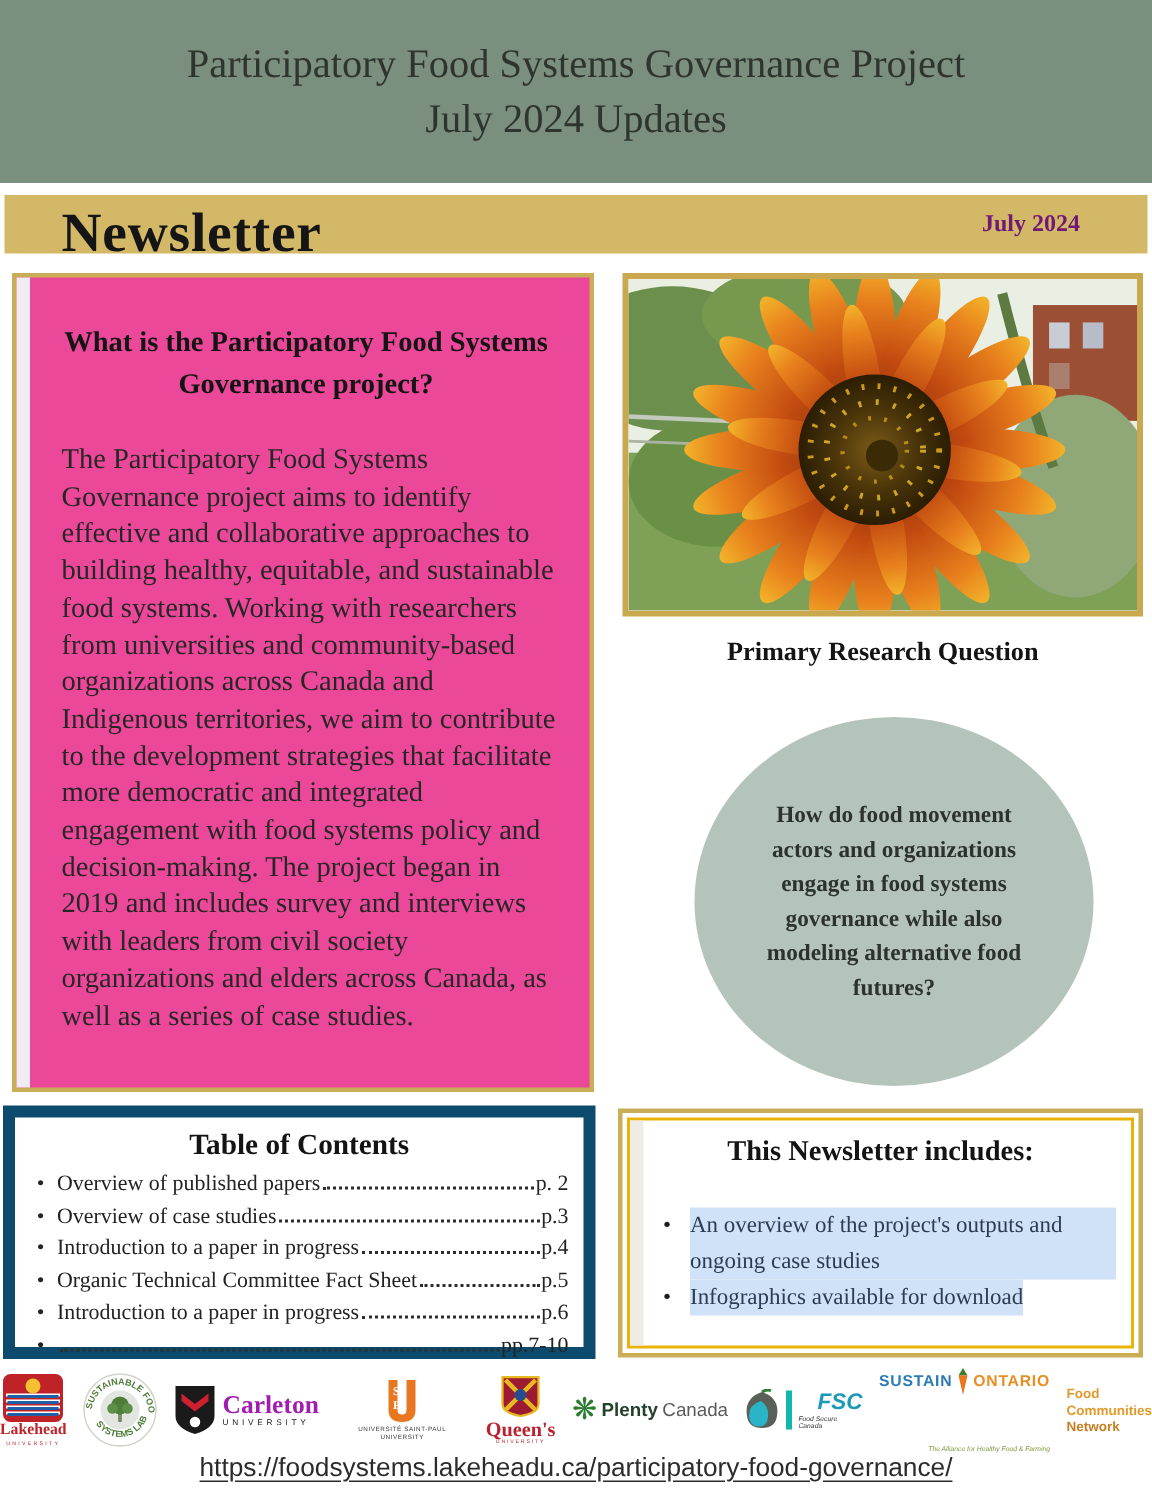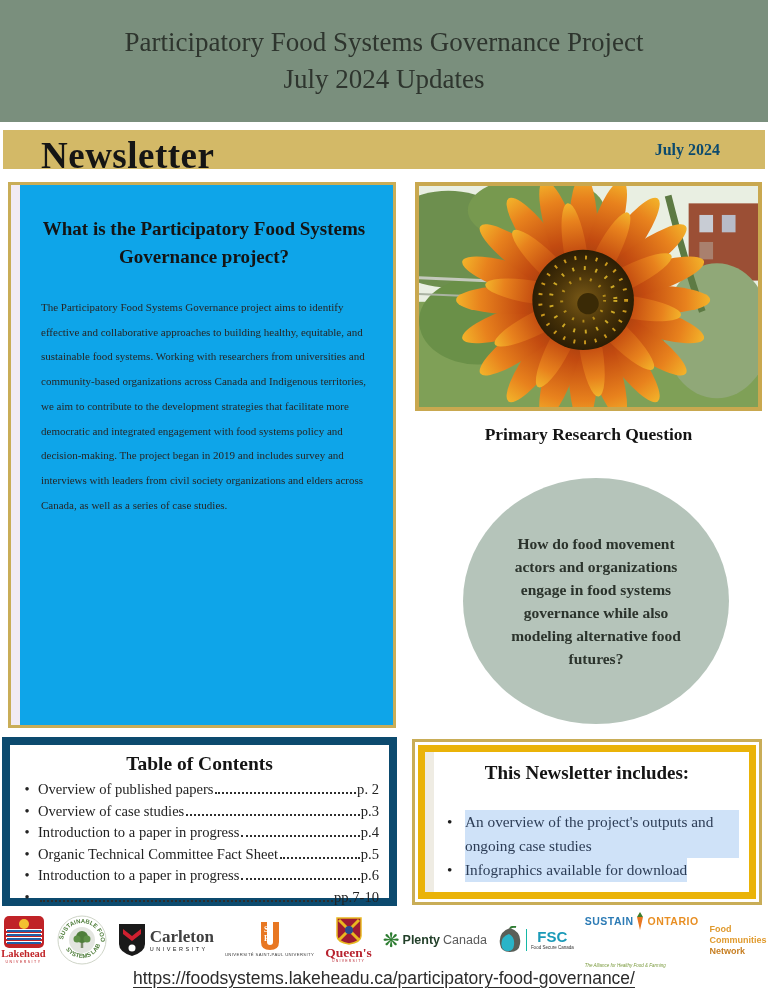--- a/index.html
+++ b/index.html
@@ -7,28 +7,28 @@
         font-family:"Liberation Serif","DejaVu Serif",serif;color:#1e1e1e;}
 
   
   .green-banner{position:absolute;left:0;top:0;width:768px;height:122px;background:#7a8f7d;
       display:flex;flex-direction:column;justify-content:center;align-items:center;}
   .green-banner .t1,.green-banner .t2{font-weight:normal;color:#2e352e;font-size:27px;line-height:37px;text-align:center;}
 
   .gold-bar{position:absolute;left:3px;top:130px;width:762px;height:39px;background:#d3b967;
       display:flex;align-items:center;}
   .masthead{font-size:37px;font-weight:bold;color:#151515;margin-left:38px;letter-spacing:.5px;margin-top:11px;}
-  .issue-date{margin-left:auto;margin-right:45px;font-size:16px;font-weight:bold;color:#0c4a6e;}
-
-  
-  .about-box{position:absolute;left:8px;top:182px;width:388px;height:546px;background:#0ea5e9;
+  .issue-date{margin-left:auto;margin-right:45px;font-size:16px;font-weight:bold;color:#701a75;}
+
+  
+  .about-box{position:absolute;left:8px;top:182px;width:388px;height:546px;background:#ec4899;
       border:3px solid #c9ad57;box-sizing:border-box;}
   .about-box::before{content:"";position:absolute;left:0;top:0;bottom:0;width:9px;background:#f1ebf4;}
   .about-heading{margin:30px 26px 0 30px;font-size:19px;font-weight:bold;text-align:center;line-height:28px;color:#141414;}
-  .about-body{margin:24px 18px 0 30px;font-size:11px;line-height:24.7px;color:#262626;}
+  .about-body{margin:24px 18px 0 30px;font-size:19px;line-height:24.7px;color:#262626;}
 
   
   .photo-frame{position:absolute;left:415px;top:182px;width:347px;height:229px;
       border:4px solid #c9a84f;box-sizing:border-box;}
   .photo-frame svg{display:block;width:100%;height:100%;}
   .prq-heading{position:absolute;left:415px;top:424px;width:347px;text-align:center;
       font-size:17.5px;font-weight:bold;color:#141414;}
   .question-circle{position:absolute;left:463px;top:478px;width:266px;height:246px;border-radius:50%;
       background:#b5c4ba;display:flex;align-items:center;justify-content:center;}
   .question-text{width:200px;text-align:center;font-size:15.5px;font-weight:bold;line-height:23px;color:#2b332c;}
@@ -39,51 +39,51 @@
   .toc-heading{margin-top:8px;text-align:center;font-size:19.5px;font-weight:bold;color:#141414;}
   .toc-list{margin:4px 10px 0 6px;}
   .toc-row{display:flex;align-items:baseline;font-size:14.6px;line-height:21.5px;color:#232323;}
   .toc-bullet{width:22px;text-align:center;flex:none;}
   .toc-label{flex:none;white-space:nowrap;}
   .toc-leader{flex:1;border-bottom:2px dotted #2d2d2d;margin:0 1px 4px 2px;min-width:8px;}
   .toc-page{flex:none;}
 
   
   .includes-box{position:absolute;left:418px;top:745px;width:338px;height:154px;background:#ffffff;
-      border:7px solid #eab308;box-shadow:0 0 0 3px #ffffff,0 0 0 6px #c9ad57;box-sizing:border-box;}
+      border:2px solid #eab308;box-shadow:0 0 0 3px #ffffff,0 0 0 6px #c9ad57;box-sizing:border-box;}
   .includes-box::before{content:"";position:absolute;left:0;top:0;bottom:0;width:9px;background:#efece3;}
   .includes-heading{margin-top:10px;text-align:center;font-size:19px;font-weight:bold;color:#141414;}
   .includes-list{margin:26px 10px 0 22px;}
   .inc-row{display:flex;font-size:15.3px;line-height:24px;color:#2c3c55;}
   .inc-bullet{width:18px;flex:none;color:#1c1c1c;}
   .inc-text{background:#cfe2f8;}
 
   
   .logo-row{position:absolute;left:0;top:912px;width:768px;height:56px;
       display:flex;align-items:center;justify-content:center;gap:11px;
       font-family:"Liberation Sans","DejaVu Sans",sans-serif;}
   .logo{display:flex;flex-direction:column;align-items:center;justify-content:center;line-height:1;}
   .lh-word{color:#c02327;font-size:10.5px;font-weight:bold;margin-top:1px;font-family:"Liberation Serif",serif;}
   .lh-sub{color:#c02327;font-size:3.5px;letter-spacing:1.5px;margin-top:1px;}
   .carleton{flex-direction:row;gap:4px;}
   .carleton .words{display:flex;flex-direction:column;align-items:flex-start;}
-  .car-word{font-family:"Liberation Serif",serif;font-size:17px;font-weight:bold;color:#404040;}
+  .car-word{font-family:"Liberation Serif",serif;font-size:17px;font-weight:bold;color:#a21caf;}
   .car-sub{font-size:5.5px;letter-spacing:2.5px;color:#1a1a1a;margin-top:2px;}
   .sp-sub{font-size:4.2px;color:#3a3a3a;letter-spacing:.4px;margin-top:1px;text-align:center;}
   .q-word{font-family:"Liberation Serif",serif;color:#b8232f;font-size:13.5px;font-weight:bold;margin-top:1px;}
   .q-sub{color:#b8232f;font-size:3.5px;letter-spacing:1.2px;margin-top:1px;}
   .plenty{flex-direction:row;gap:3px;align-items:center;}
   .plenty-icon{color:#2e7d32;font-size:20px;}
   .plenty-w1{font-size:12.5px;font-weight:bold;color:#23402a;}
   .plenty-w2{font-size:12.5px;color:#5a5a5a;}
   .fsc{flex-direction:row;gap:4px;align-items:center;}
-  .fsc-words{display:flex;flex-direction:column;align-items:center;border-left:1px solid #14b8a6;padding-left:4px;}
+  .fsc-words{display:flex;flex-direction:column;align-items:flex-end;border-left:4px solid #14b8a6;padding-left:4px;font-style:italic;}
   .fsc-acr{color:#1b9ab8;font-size:15px;font-weight:bold;}
   .fsc-sub{color:#333;font-size:4.5px;margin-top:2px;}
-  .sustain{align-items:flex-start;gap:32px;}
+  .sustain{align-items:flex-end;gap:32px;}
   .sustain-top{display:flex;align-items:center;gap:2px;}
   .sus-w1{color:#2c7bb5;font-size:10.5px;font-weight:bold;letter-spacing:.5px;}
   .sus-w2{color:#e88f24;font-size:10.5px;font-weight:bold;letter-spacing:.5px;}
   .sus-tag{color:#7a9a3d;font-size:4.5px;font-style:italic;margin-top:2px;}
   .fcn{align-items:flex-start;}
   .fcn div{font-size:9px;font-weight:bold;line-height:11px;}
   .fcn-1{color:#e09a2d;}
   .fcn-2{color:#e09a2d;}
   .fcn-3{color:#c77f22;}
 

